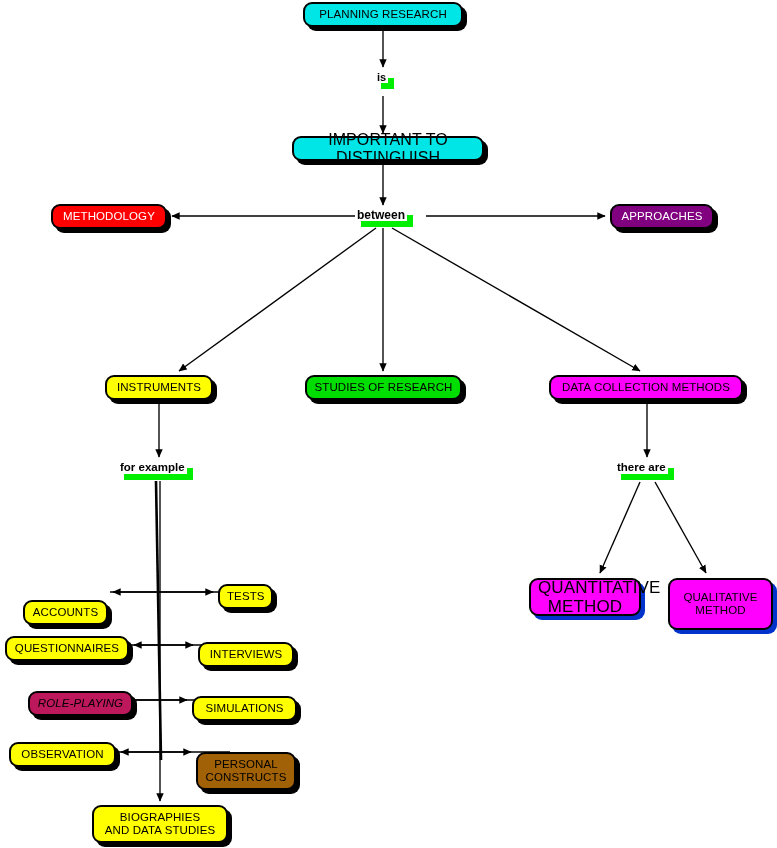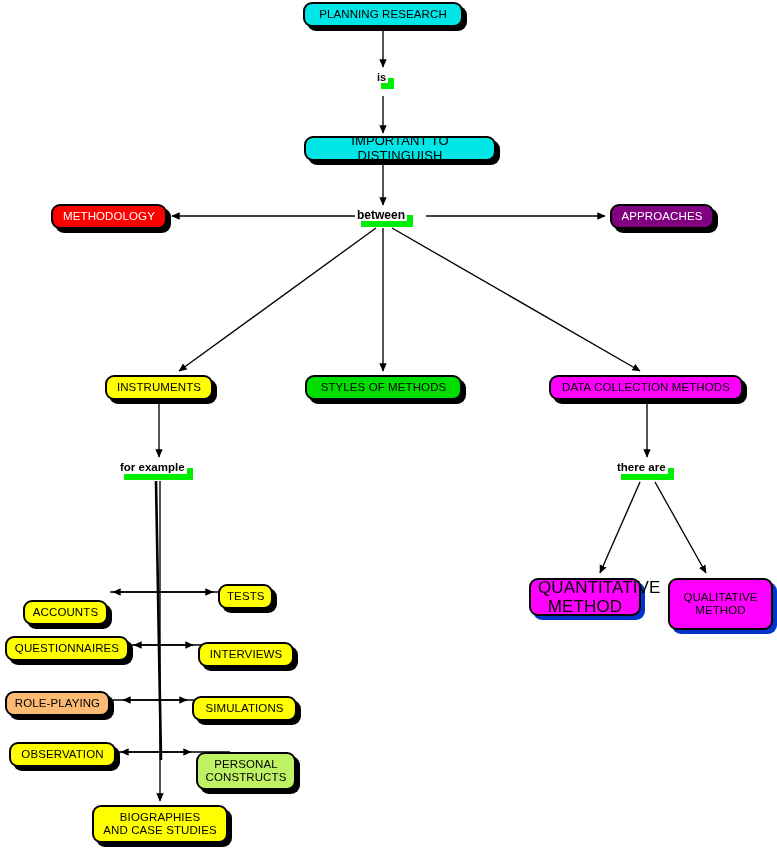--- a/index.html
+++ b/index.html
@@ -140,41 +140,41 @@
       <line x1="160" y1="481" x2="160" y2="801"></line>
     </g>
 
     <g stroke="#000000" fill="none" marker-end="none">
       <line x1="156" y1="481" x2="161" y2="760" stroke-width="2.6"></line>
     </g>
   </svg>
 
   <div id="nodes-layer">
       <div class="node" style="left: 303px; top: 2px; width: 160px; height: 25px; background: rgb(0, 229, 229); color: rgb(0, 0, 0); font-size: 11.5px;"><span class="nlabel">PLANNING RESEARCH</span></div>
-      <div class="node" style="left: 304px; top: 136px; width: 192px; height: 25px; background: rgb(0, 229, 229); color: rgb(0, 0, 0); font-size: 13px;"><span class="nlabel">IMPORTANT TO DISTINGUISH</span></div>
+      <div class="node" style="left: 292px; top: 136px; width: 192px; height: 25px; background: rgb(0, 229, 229); color: rgb(0, 0, 0); font-size: 16px;"><span class="nlabel">IMPORTANT TO DISTINGUISH</span></div>
       <div class="node" style="left: 51px; top: 204px; width: 116px; height: 25px; background: rgb(255, 0, 0); color: rgb(255, 255, 255); font-size: 11.5px;"><span class="nlabel">METHODOLOGY</span></div>
       <div class="node" style="left: 610px; top: 204px; width: 104px; height: 25px; background: rgb(128, 0, 128); color: rgb(255, 255, 255); font-size: 11.5px;"><span class="nlabel">APPROACHES</span></div>
       <div class="node" style="left: 105px; top: 375px; width: 108px; height: 25px; background: rgb(255, 255, 0); color: rgb(0, 0, 0); font-size: 11.5px;"><span class="nlabel">INSTRUMENTS</span></div>
-      <div class="node" style="left: 305px; top: 375px; width: 157px; height: 25px; background: rgb(0, 221, 0); color: rgb(0, 0, 0); font-size: 11.5px;"><span class="nlabel">STYLES OF METHODS</span></div>
+      <div class="node" style="left: 305px; top: 375px; width: 157px; height: 25px; background: rgb(0, 221, 0); color: rgb(0, 0, 0); font-size: 11.5px;"><span class="nlabel">STUDIES OF RESEARCH</span></div>
       <div class="node" style="left: 549px; top: 375px; width: 194px; height: 25px; background: rgb(255, 0, 255); color: rgb(0, 0, 0); font-size: 11.5px;"><span class="nlabel">DATA COLLECTION METHODS</span></div>
       <div class="node shadow-blue" style="left: 529px; top: 578px; width: 112px; height: 38px; background: rgb(255, 0, 255); color: rgb(0, 0, 0); font-size: 17px; justify-content: center;"><span class="nlabel">QUANTITATIVE
 METHOD</span></div>
       <div class="node shadow-blue" style="left: 668px; top: 578px; width: 105px; height: 52px; background: rgb(255, 0, 255); color: rgb(0, 0, 0); font-size: 11.5px;"><span class="nlabel">QUALITATIVE
 METHOD</span></div>
       <div class="node" style="left: 23px; top: 600px; width: 85px; height: 25px; background: rgb(255, 255, 0); color: rgb(0, 0, 0); font-size: 11.5px;"><span class="nlabel">ACCOUNTS</span></div>
       <div class="node" style="left: 218px; top: 584px; width: 55px; height: 25px; background: rgb(255, 255, 0); color: rgb(0, 0, 0); font-size: 11.5px;"><span class="nlabel">TESTS</span></div>
       <div class="node" style="left: 5px; top: 636px; width: 124px; height: 25px; background: rgb(255, 255, 0); color: rgb(0, 0, 0); font-size: 11.5px;"><span class="nlabel">QUESTIONNAIRES</span></div>
       <div class="node" style="left: 198px; top: 642px; width: 96px; height: 25px; background: rgb(255, 255, 0); color: rgb(0, 0, 0); font-size: 11.5px;"><span class="nlabel">INTERVIEWS</span></div>
-      <div class="node" style="left: 5px; top: 691px; width: 105px; height: 25px; background: #fdba74; color: rgb(0, 0, 0); font-size: 11.5px;"><span class="nlabel">ROLE-PLAYING</span></div>
+      <div class="node" style="left: 28px; top: 691px; width: 105px; height: 25px; background: #be185d; color: rgb(0, 0, 0); font-size: 11.5px; font-style: italic;"><span class="nlabel">ROLE-PLAYING</span></div>
       <div class="node" style="left: 192px; top: 696px; width: 105px; height: 25px; background: rgb(255, 255, 0); color: rgb(0, 0, 0); font-size: 11.5px;"><span class="nlabel">SIMULATIONS</span></div>
       <div class="node" style="left: 9px; top: 742px; width: 107px; height: 25px; background: rgb(255, 255, 0); color: rgb(0, 0, 0); font-size: 11.5px;"><span class="nlabel">OBSERVATION</span></div>
-      <div class="node" style="left: 196px; top: 752px; width: 100px; height: 38px; background: #bef264; color: rgb(0, 0, 0); font-size: 11.5px;"><span class="nlabel">PERSONAL
+      <div class="node" style="left: 196px; top: 752px; width: 100px; height: 38px; background: #a16207; color: rgb(0, 0, 0); font-size: 11.5px;"><span class="nlabel">PERSONAL
 CONSTRUCTS</span></div>
       <div class="node" style="left: 92px; top: 805px; width: 136px; height: 38px; background: rgb(255, 255, 0); color: rgb(0, 0, 0); font-size: 11.5px;"><span class="nlabel">BIOGRAPHIES
-AND CASE STUDIES</span></div>
+AND DATA STUDIES</span></div>
     </div>
   <div id="links-layer">
       <div class="linkword" style="left: 375px; top: 72px; font-size: 11px;"><span class="lwshadow"></span><span class="lwtext">is</span></div>
       <div class="linkword" style="left: 355px; top: 209px; font-size: 12px;"><span class="lwshadow"></span><span class="lwtext">between</span></div>
       <div class="linkword" style="left: 118px; top: 462px; font-size: 11.5px;"><span class="lwshadow"></span><span class="lwtext">for example</span></div>
       <div class="linkword" style="left: 615px; top: 462px; font-size: 11.5px; text-align: right;"><span class="lwshadow"></span><span class="lwtext">there are</span></div>
     </div>
 
 </div>
 

